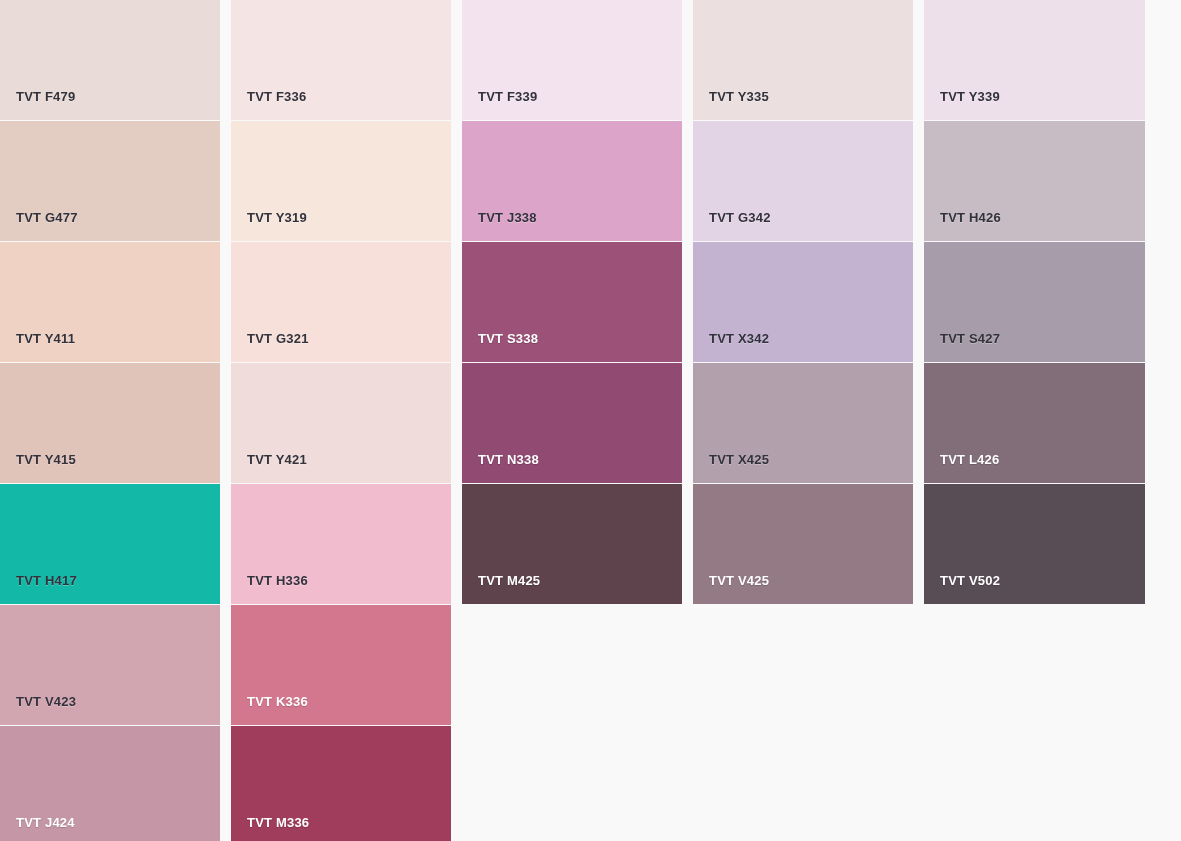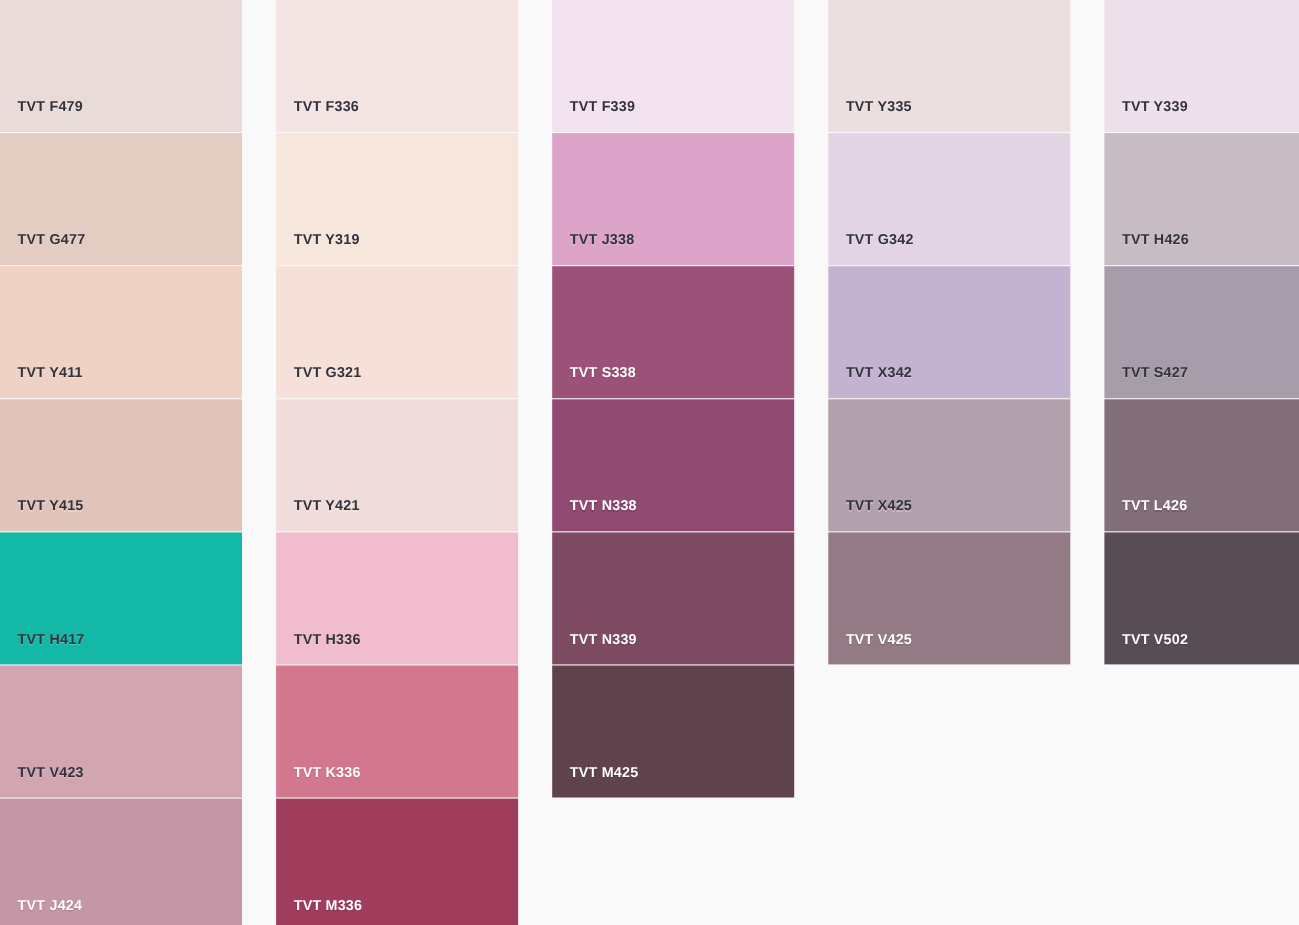--- a/index.html
+++ b/index.html
@@ -14,21 +14,21 @@
     background: #f9f9f9;
     font-family: "Liberation Sans", sans-serif;
   }
 
   #swatch-grid {
     position: relative;
     width: 1181px;
     height: 841px;
     display: flex;
     align-items: flex-start;
-    gap: 31px;
+    gap: 11px;
     text-decoration: underline;
   }
 
   .swatch-column {
     width: 220px;
     flex: 0 0 220px;
     display: flex;
     flex-direction: column;
     gap: 1px;
   }
@@ -123,23 +123,20 @@
       </div>
       <div class="swatch text-dark" style="background-color: rgb(221, 164, 202);">
         <span class="swatch-label">TVT J338</span>
       </div>
       <div class="swatch text-light" style="background-color: rgb(156, 81, 120);">
         <span class="swatch-label">TVT S338</span>
       </div>
       <div class="swatch text-light" style="background-color: rgb(145, 74, 114);">
         <span class="swatch-label">TVT N338</span>
       </div>
-      <div class="swatch text-light" style="background-color: rgb(125, 76, 98);">
-        <span class="swatch-label">TVT N339</span>
-      </div>
       <div class="swatch text-light" style="background-color: rgb(95, 67, 76);">
         <span class="swatch-label">TVT M425</span>
       </div>
     </div>
     <div class="swatch-column">
       <div class="swatch text-dark" style="background-color: rgb(236, 223, 223); text-align: right;">
         <span class="swatch-label">TVT Y335</span>
       </div>
       <div class="swatch text-dark" style="background-color: rgb(227, 212, 229);">
         <span class="swatch-label">TVT G342</span>

